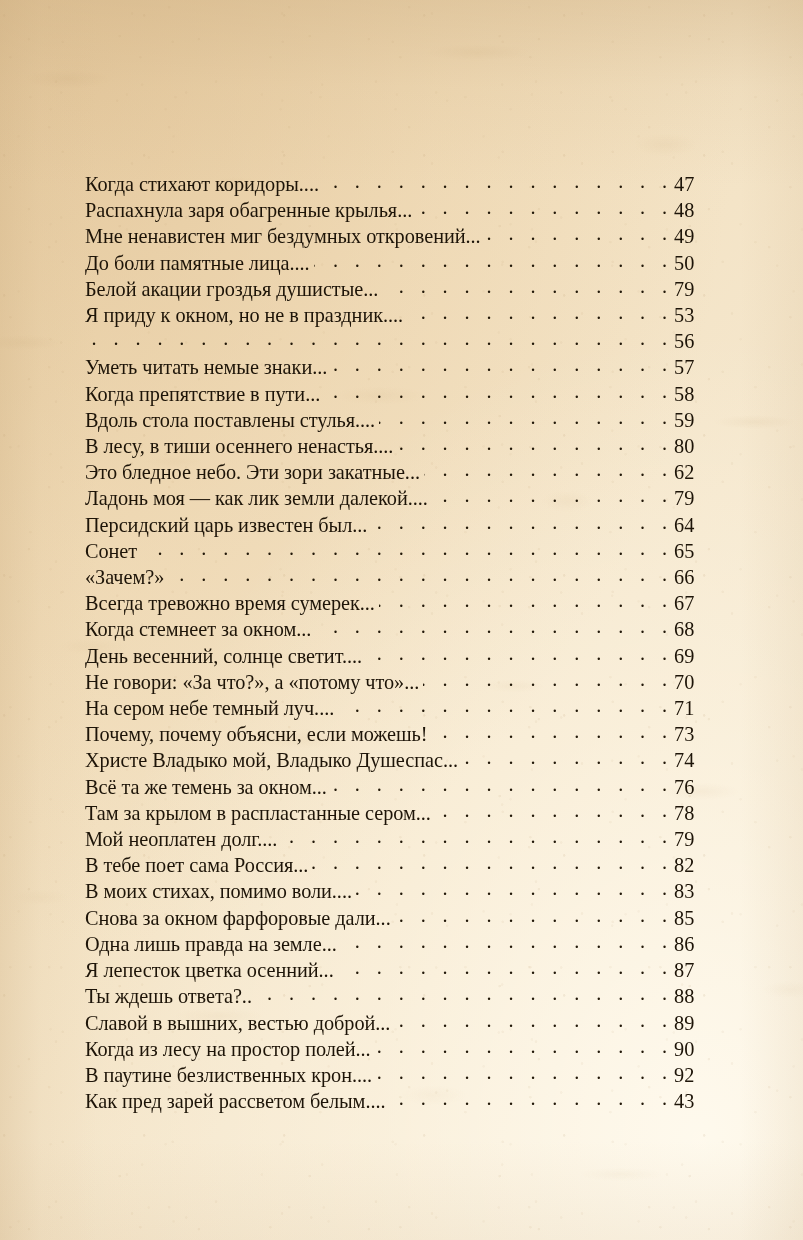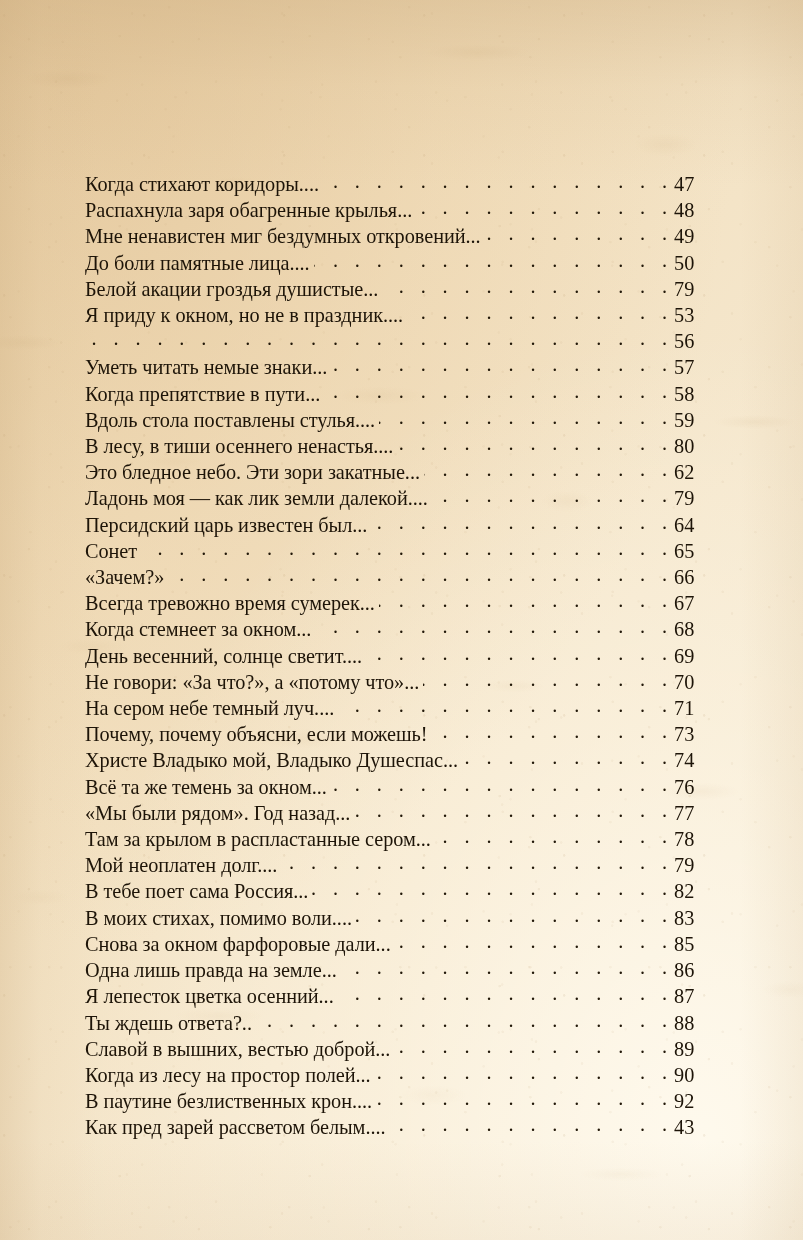--- a/index.html
+++ b/index.html
@@ -274,25 +274,20 @@
         <span class="toc-title">Христе Владыко мой, Владыко Душеспас...</span>
         <span class="toc-leader"></span>
         <span class="toc-page">74</span>
       </div>
       <div class="toc-entry">
         <span class="toc-title">Всё та же темень за окном...</span>
         <span class="toc-leader"></span>
         <span class="toc-page">76</span>
       </div>
       <div class="toc-entry">
-        <span class="toc-title">«Мы были рядом». Год назад...</span>
-        <span class="toc-leader"></span>
-        <span class="toc-page">77</span>
-      </div>
-      <div class="toc-entry">
         <span class="toc-title">Там за крылом в распластанные сером...</span>
         <span class="toc-leader"></span>
         <span class="toc-page">78</span>
       </div>
       <div class="toc-entry">
         <span class="toc-title">Мой неоплатен долг....</span>
         <span class="toc-leader"></span>
         <span class="toc-page">79</span>
       </div>
       <div class="toc-entry">

